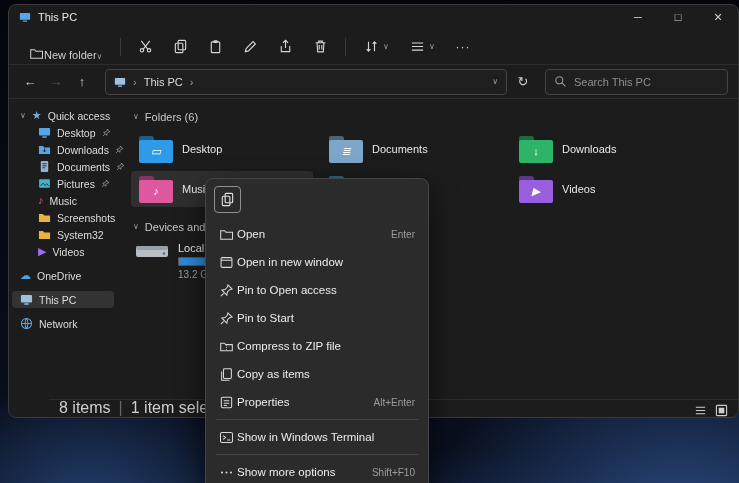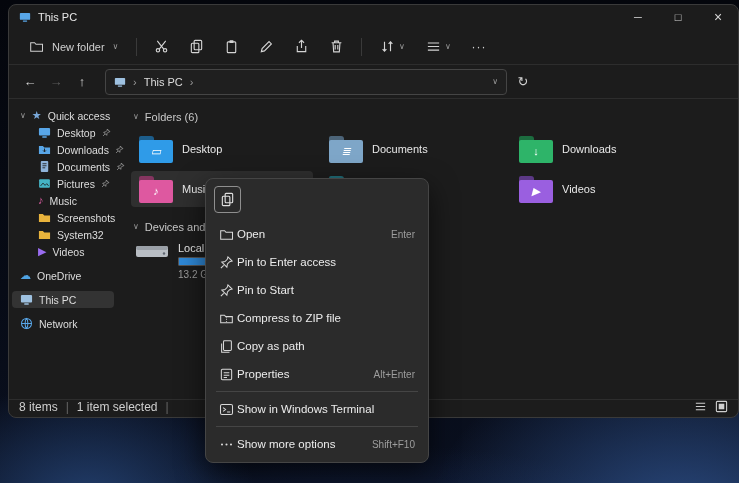--- a/index.html
+++ b/index.html
@@ -20,21 +20,21 @@
   }
   
   .titlebar { height:24px; display:flex; align-items:center; padding-left:10px; flex:0 0 auto; }
   .titlebar .app-ic { margin-right:7px; display:flex; }
   .title-text { font-size:11px; color:#e8e8e8; }
   .win-controls { margin-left:auto; display:flex; height:100%; }
   .wc { width:40px; display:flex; align-items:center; justify-content:center; color:#d6d6d6; font-size:11px; }
   .wc.close { font-size:14px; }
   
   .toolbar { height:36px; display:flex; align-items:center; padding:0 10px; gap:2px; border-bottom:1px solid #2d2d2d; flex:0 0 auto; }
-  .newfolder { display:flex; align-items:center; gap:8px; height:28px; padding:0 10px; border-radius:4px; color:#cfcfcf; }
+  .newfolder { display:flex; align-items:flex-end; gap:0; height:28px; padding:0 10px; border-radius:4px; color:#cfcfcf; }
   .tbtn { width:33px; height:28px; display:flex; align-items:center; justify-content:center; border-radius:4px; }
   .tbtn.wide { width:44px; gap:4px; }
   .tsep { width:1px; height:18px; background:#3a3a3a; margin:0 6px; }
   .chev { font-size:8px; color:#9a9a9a; line-height:1; }
   .more-dots { color:#d0d0d0; font-size:12px; letter-spacing:1px; }
   
   .addr { height:34px; display:flex; align-items:center; padding:0 10px; gap:4px; border-bottom:1px solid #2d2d2d; flex:0 0 auto; }
   .nav-btn { width:22px; height:24px; display:flex; align-items:center; justify-content:center; font-size:13px; color:#d6d6d6; border-radius:4px; }
   .nav-btn.disabled { color:#5a5a5a; }
   .crumb-box { width:402px; height:26px; margin-left:8px; border:1px solid #454545; background:#1f1f1f; border-radius:4px; display:flex; align-items:center; padding:0 8px; gap:7px; color:#dcdcdc; }
@@ -64,21 +64,21 @@
   .folder::after { content:""; position:absolute; left:0; top:4px; width:34px; height:23px; border-radius:2px; background:currentColor; }
   .folder .fg { position:absolute; left:0; top:4px; width:34px; height:23px; display:flex; align-items:center; justify-content:center; z-index:2; color:#ffffff; font-size:11px; }
   .tname { color:#e8e8e8; }
   .devices-hdr { margin-top:14px; }
   .drive-tile { display:flex; gap:9px; margin-top:2px; padding-left:4px; width:230px; }
   .drive-info { display:flex; flex-direction:column; gap:3px; padding-top:1px; }
   .bar { width:112px; height:9px; background:#3c3c3c; border:1px solid #555; border-radius:1px; overflow:hidden; }
   .bar .fill { display:block; height:100%; background:currentColor; }
   .free-text { color:#9f9f9f; font-size:10px; }
   
-  .statusbar { height:18px; border-top:1px solid #2d2d2d; display:flex; align-items:flex-start; padding:0 10px; gap:8px; font-size:12px; color:#cfcfcf; flex:0 0 auto; }
+  .statusbar { height:18px; border-top:1px solid #2d2d2d; display:flex; align-items:flex-end; padding:0 10px; gap:8px; font-size:16px; color:#cfcfcf; flex:0 0 auto;margin-left:40px; }
   .statusbar .bar-sep { color:#666; }
   .statusbar .right { margin-left:auto; display:flex; gap:8px; align-items:center; }
   .sb-btn { display:flex; align-items:center; }
   
   .ctx {
     position:absolute; left:205px; top:178px; width:224px;
     background:#2b2b2b; border:1px solid #454545; border-radius:8px;
     padding:4px; box-shadow:0 10px 28px rgba(0,0,0,.6); font-size:11.5px; z-index:10;
   }
   .ctx-strip { padding:3px 4px 7px; display:flex; }
@@ -185,20 +185,29 @@
             </svg>
         </span>
         <span class="sep">›</span>
         <span>This PC</span>
         <span class="sep">›</span>
         <span class="tail">
           <span class="chev">∨</span>
         </span>
       </div>
       <div class="refresh-btn">↻</div>
+      <div class="search-box">
+        <span>
+          <svg width="13" height="13" viewBox="0 0 16 16" fill="none" stroke="#9a9a9a" stroke-width="1.3">
+              <circle cx="6.5" cy="6.5" r="4.3"></circle>
+              <path d="M9.8 9.8L14 14"></path>
+            </svg>
+        </span>
+        <input placeholder="Search This PC" style="">
+      </div>
     </div>
 
     <div class="bodyrow">
       <div class="sidebar">
         <div class="side-row section">
           <span class="chev">∨</span>
           <span class="glyph-ic" style="color:#79a8d8">★</span>
           <span>Quick access</span>
         </div>
         <div class="side-row">
@@ -414,25 +423,35 @@
           <svg width="15" height="15" viewBox="0 0 16 16" fill="none" stroke="#d9d9d9" stroke-width="1.1">
             <path d="M1.8 4h4.2l1.4 1.6h7v7.4H1.8z"></path>
           </svg>
         </span>
       <span>Open</span>
       <span class="sc">Enter</span>
     </div>
     <div class="ctx-item">
       <span>
           <svg width="15" height="15" viewBox="0 0 16 16" fill="none" stroke="#d9d9d9" stroke-width="1.1">
+            <rect x="2.2" y="2.8" width="11.6" height="10.4" rx="1.2"></rect>
+            <path d="M2.2 5.6h11.6"></path>
+          </svg>
+        </span>
+      <span>Open in new window</span>
+      <span class="sc"></span>
+    </div>
+    <div class="ctx-item">
+      <span>
+          <svg width="15" height="15" viewBox="0 0 16 16" fill="none" stroke="#d9d9d9" stroke-width="1.1">
             <path d="M9.5 2l4.5 4.5-2.6.7-2.4 2.4-.6 3.4-5.4-5.4 3.4-.6 2.4-2.4z"></path>
             <path d="M5 11l-3 3"></path>
           </svg>
         </span>
-      <span>Pin to Enter access</span>
+      <span>Pin to Open access</span>
       <span class="sc"></span>
     </div>
     <div class="ctx-item">
       <span>
           <svg width="15" height="15" viewBox="0 0 16 16" fill="none" stroke="#d9d9d9" stroke-width="1.1">
             <path d="M9.5 2l4.5 4.5-2.6.7-2.4 2.4-.6 3.4-5.4-5.4 3.4-.6 2.4-2.4z"></path>
             <path d="M5 11l-3 3"></path>
           </svg>
         </span>
       <span>Pin to Start</span>
@@ -448,21 +467,21 @@
       <span>Compress to ZIP file</span>
       <span class="sc"></span>
     </div>
     <div class="ctx-item">
       <span>
           <svg width="15" height="15" viewBox="0 0 16 16" fill="none" stroke="#d9d9d9" stroke-width="1.1">
             <rect x="4.8" y="1.8" width="8.4" height="10.4" rx="1"></rect>
             <path d="M2.8 4.8v9.4h8.4"></path>
           </svg>
         </span>
-      <span>Copy as path</span>
+      <span>Copy as items</span>
       <span class="sc"></span>
     </div>
     <div class="ctx-item">
       <span>
           <svg width="15" height="15" viewBox="0 0 16 16" fill="none" stroke="#d9d9d9" stroke-width="1.1">
             <rect x="2.5" y="2.5" width="11" height="11" rx="1.2"></rect>
             <path d="M5 6.2h6M5 8.8h6M5 11.2h3.5"></path>
           </svg>
         </span>
       <span>Properties</span>

